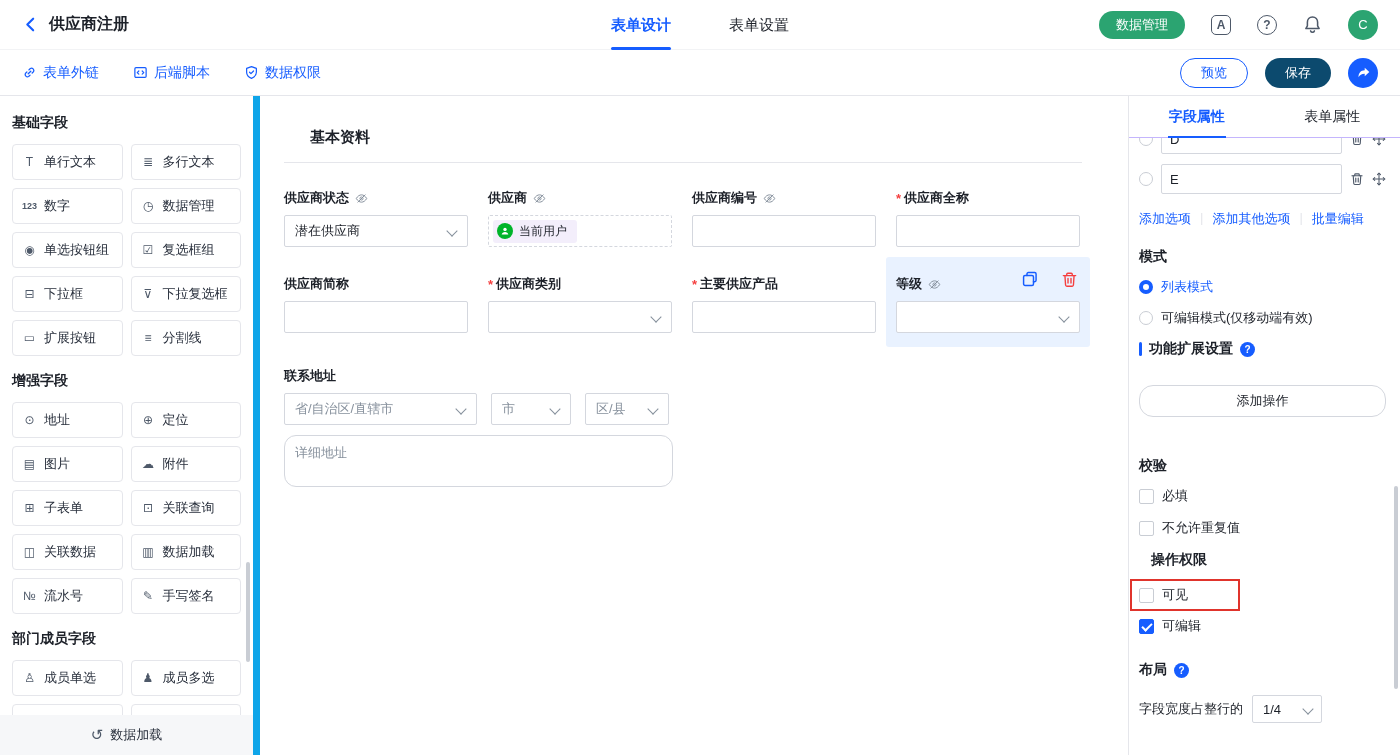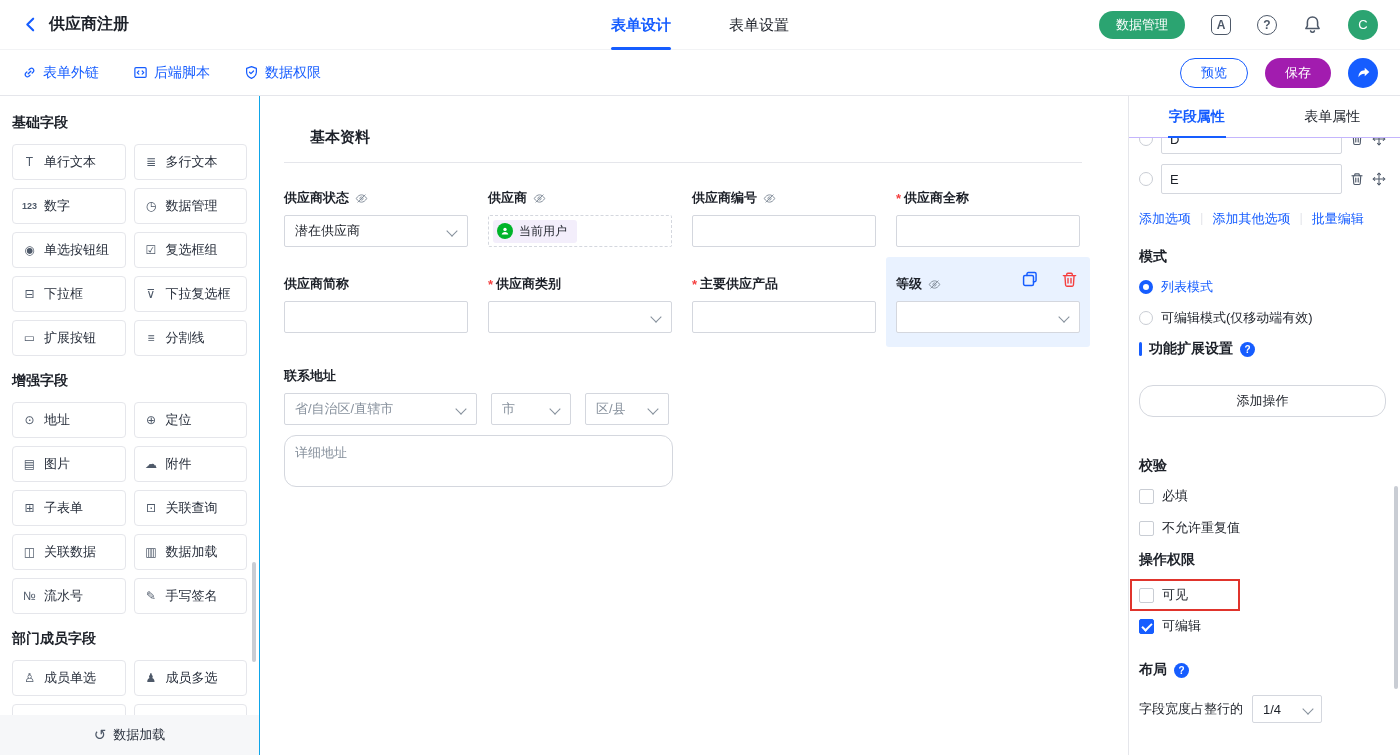--- a/index.html
+++ b/index.html
@@ -20,28 +20,28 @@
 .hicon { display:flex; align-items:center; justify-content:center; color:#4E5969; cursor:pointer; }
 .box-icon { width:20px; height:20px; border:1.7px solid #4E5969; border-radius:5px; font-size:12px; font-weight:700; }
 .round-icon { width:20px; height:20px; border:1.7px solid #4E5969; border-radius:50%; font-size:12px; font-weight:700; }
 .avatar { width:30px; height:30px; border-radius:50%; background:#2BA471; color:#fff; display:flex; align-items:center; justify-content:center; font-size:13px; cursor:pointer; }
 
 
 .toolbar { height:46px; display:flex; align-items:center; padding:0 22px; border-bottom:1px solid #E5E6EB; flex-shrink:0; }
 .tlink { display:flex; align-items:center; gap:6px; color:#165DFF; font-size:14px; margin-right:34px; cursor:pointer; }
 .t-right { margin-left:auto; display:flex; align-items:center; gap:17px; }
 .btn-preview { height:30px; padding:0 20px; border-radius:15px; border:1px solid #165DFF; background:#fff; color:#165DFF; font-size:13px; cursor:pointer; font-family:inherit; }
-.btn-save { height:30px; padding:0 20px; border-radius:15px; border:none; background:#a21caf; color:#fff; font-size:13px; cursor:pointer; font-family:inherit; }
+.btn-save { height:30px; padding:0 20px; border-radius:15px; border:none; background:#0c4a6e; color:#fff; font-size:13px; cursor:pointer; font-family:inherit; }
 .btn-share { width:30px; height:30px; border-radius:50%; background:#165DFF; display:flex; align-items:center; justify-content:center; border:none; cursor:pointer; }
 
 
 .body { flex:1; display:flex; min-height:0; }
 
 
-.sidebar { width:260px; flex-shrink:0; border-right:1px solid #0ea5e9; padding:14px 12px 3px; position:relative; overflow:hidden; background:#fff; }
+.sidebar { width:260px; flex-shrink:0; border-right:7px solid #0ea5e9; padding:14px 12px 3px; position:relative; overflow:hidden; background:#fff; }
 .sec-title { font-size:14px; font-weight:700; margin:4px 0 12px; }
 .sec-title.gap { margin-top:16px; }
 .fgrid2 { display:grid; grid-template-columns:1fr 1fr; gap:8px; }
 .fbtn { height:36px; border:1px solid #E5E6EB; border-radius:4px; background:#fff; display:flex; align-items:center; gap:7px; padding-left:9px; font-size:13px; color:#272E3B; cursor:grab; }
 .fbtn .glyph { color:#4E5969; font-size:12px; min-width:15px; text-align:center; }
 .recycle-bar { position:absolute; left:0; right:0; bottom:0; height:40px; background:#F6F7F9; display:flex; align-items:center; justify-content:center; gap:7px; font-size:13px; color:#272E3B; cursor:pointer; }
 .recycle-bar .glyph { font-size:15px; color:#4E5969; }
 .side-scroll { position:absolute; right:3px; top:466px; width:4px; height:100px; border-radius:2px; background:#C9CDD4; }
 
 
@@ -94,21 +94,21 @@
 .ext-head { margin-top:6px; }
 .ext-bar { width:3px; height:14px; background:#165DFF; border-radius:2px; }
 .ext-title { font-size:14px; font-weight:700; }
 .qmark { width:15px; height:15px; border-radius:50%; background:#165DFF; color:#fff; font-size:10px; font-weight:700; display:flex; align-items:center; justify-content:center; }
 .add-op-btn { margin-top:27px; width:100%; height:32px; border:1px solid #D4D7DE; border-radius:14px; background:#fff; font-size:13px; color:#1D2129; cursor:pointer; font-family:inherit; }
 .cb-row { display:flex; align-items:center; gap:8px; margin-bottom:14px; font-size:13px; cursor:pointer; }
 .cbox { width:15px; height:15px; border:1px solid #C9CDD4; border-radius:2px; background:#fff; position:relative; flex-shrink:0; }
 .cbox.on { background:#165DFF; border-color:#165DFF; }
 .cbox.on::after { content:""; position:absolute; left:4px; top:1px; width:4px; height:8px; border-right:2px solid #fff; border-bottom:2px solid #fff; transform:rotate(45deg); }
 .t-valid { margin-top:40px; }
-.t-perm { margin-top:12px; margin-bottom:8px; }
+.t-perm { margin-top:12px; margin-bottom:8px;margin-left:12px; }
 .annot { display:inline-flex; border:2px solid #E0342C; border-radius:0; padding:5px 50px 5px 7px; margin:2px 0 6px -9px; }
 .annot .cb-row { margin:0; }
 .t-layout { margin-top:26px; }
 .layout-row { display:flex; align-items:center; gap:9px; margin-top:16px; font-size:13px; }
 .mini-select { width:70px; height:28px; flex-shrink:0; }
 .mini-select::after { top:9px; right:9px; }
 .pscroll { position:absolute; right:2px; top:390px; width:4px; height:203px; border-radius:2px; background:#C9CDD4; }
 svg { display:block; }
 </style>
 </head>

